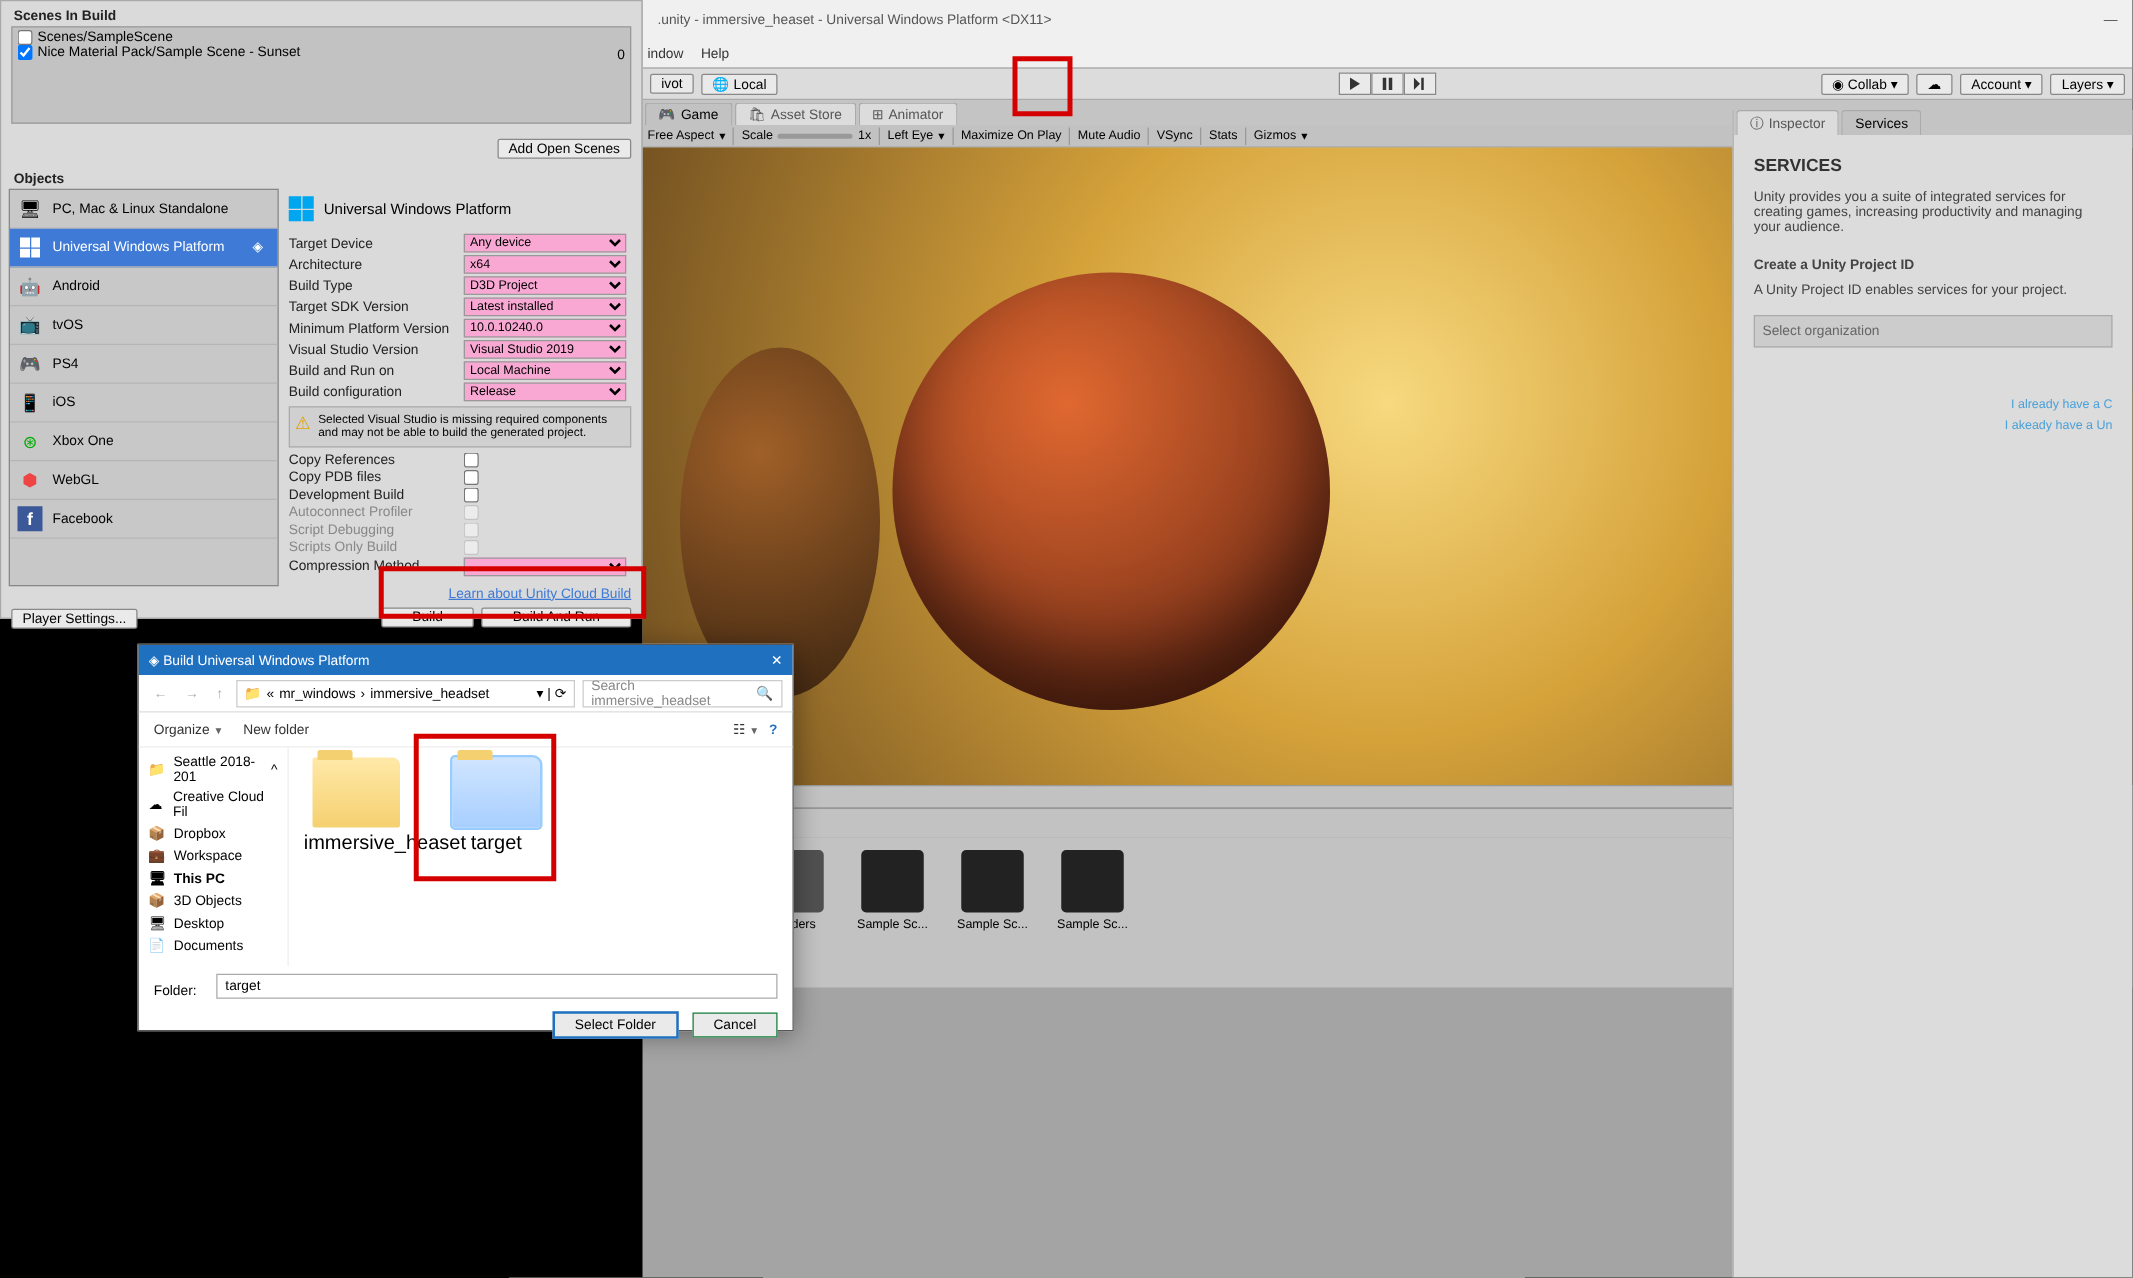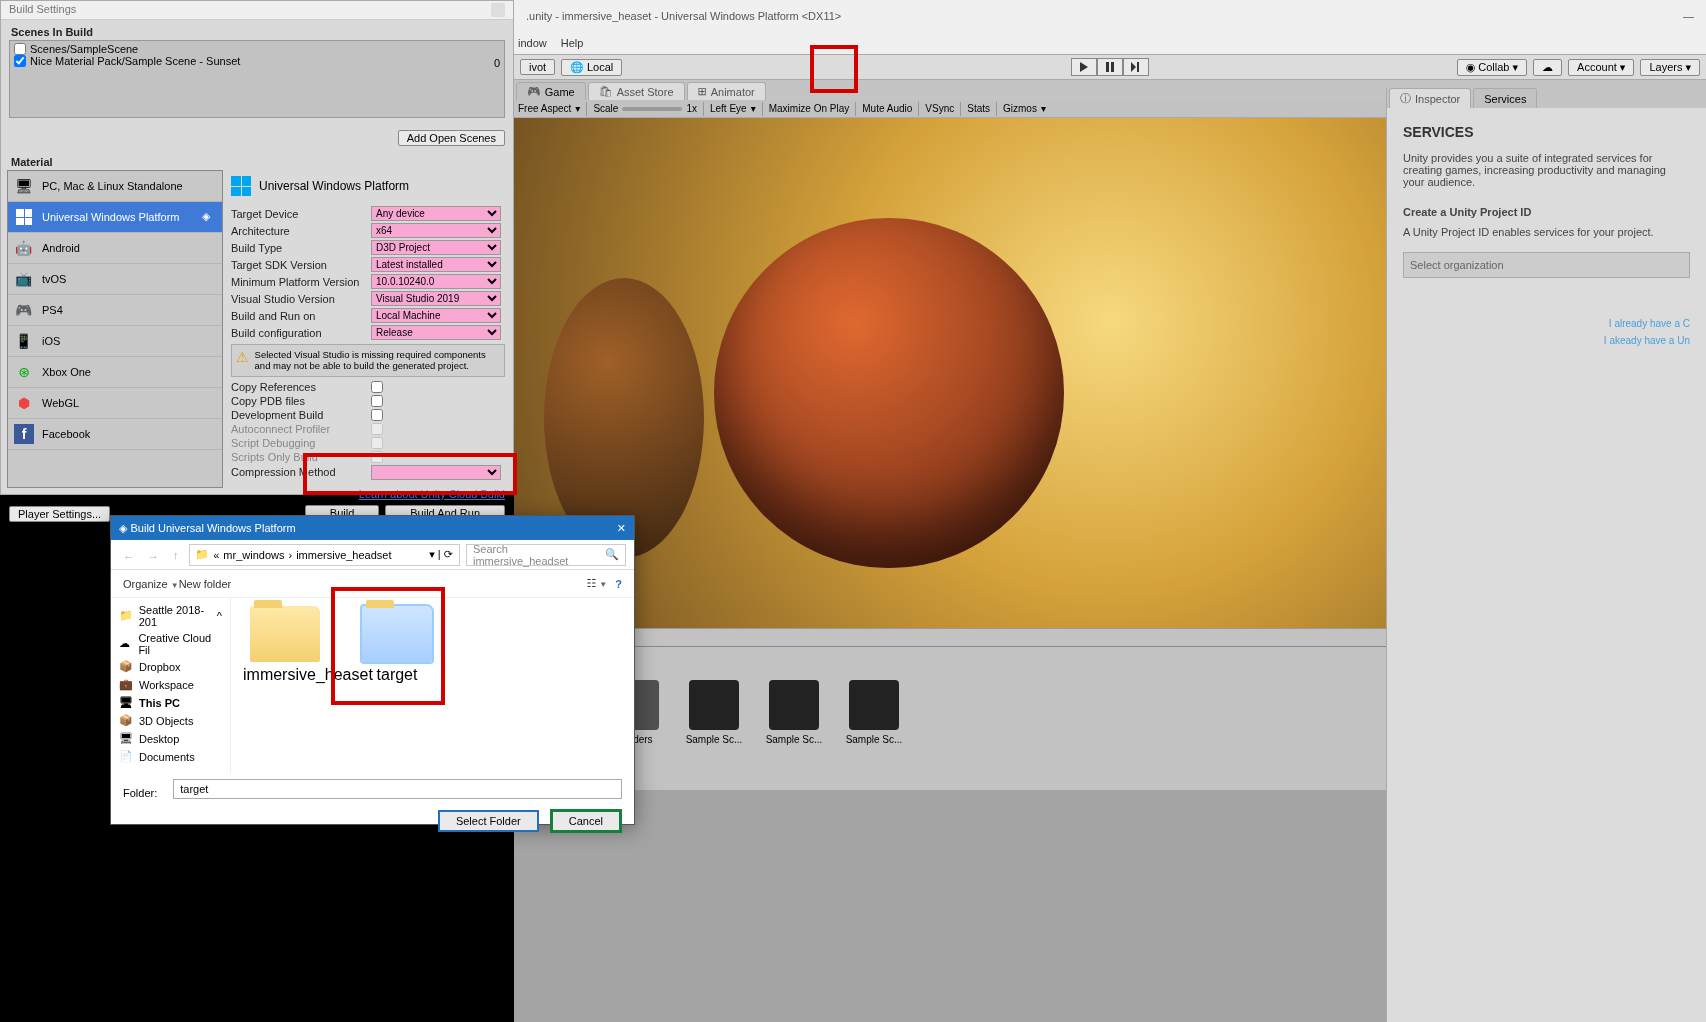--- a/index.html
+++ b/index.html
@@ -77,38 +77,38 @@
 .svc-links a { color:#4aa0d8; display:block; margin-bottom:6px; }
 
 
 .folder-dlg { position:absolute; left:110px; top:515px; width:525px; height:310px; background:#fff; border:1px solid #555; box-shadow:0 4px 20px rgba(0,0,0,0.4); }
 .fd-title { background:#2070c0; color:#fff; height:24px; display:flex; align-items:center; padding:0 8px; font-size:11px; justify-content:space-between; }
 .fd-title .close { cursor:pointer; }
 .fd-nav { height:30px; display:flex; align-items:center; padding:0 8px; gap:6px; font-size:11px; border-bottom:1px solid #ddd; }
 .fd-nav .arrow { color:#aaa; padding:0 4px; cursor:pointer; }
 .fd-crumbs { flex:1; border:1px solid #ccc; height:22px; display:flex; align-items:center; padding:0 6px; gap:4px; font-size:11px; }
 .fd-search { width:160px; height:22px; border:1px solid #ccc; padding:0 6px; font-size:11px; color:#888; display:flex; align-items:center; justify-content:space-between; }
-.fd-toolbar { height:28px; display:flex; align-items:center; padding:0 12px; font-size:11px; color:#333; border-bottom:1px solid #eee; }
+.fd-toolbar { height:28px; display:flex; align-items:center; padding:0 12px; gap:16px; font-size:11px; color:#333; border-bottom:1px solid #eee; }
 .fd-toolbar .chev { font-size:8px; color:#666; }
 .fd-right-tb { margin-left:auto; display:flex; gap:8px; align-items:center; }
 .fd-body { display:flex; height:175px; }
 .fd-side { width:120px; border-right:1px solid #eee; font-size:11px; padding:4px 0; overflow:hidden; }
 .fd-side-item { padding:2px 8px; display:flex; align-items:center; gap:6px; cursor:pointer; }
 .fd-side-item.bold { font-weight:600; }
 .fd-icon { width:14px; height:14px; display:inline-block; }
 .fd-main { flex:1; padding:8px 12px; display:flex; gap:28px; align-items:flex-start; }
 .fd-folder { width:84px; text-align:center; font-size:16px; }
 .fd-folder .fld { width:70px; height:56px; margin:0 auto 4px; background: linear-gradient(#ffe9a8,#f5d070); border-radius:2px 6px 2px 2px; position:relative; }
 .fd-folder .fld::before { content:""; position:absolute; top:-6px; left:4px; width:28px; height:8px; background:#f5d070; border-radius:2px 2px 0 0; }
 .fd-folder.sel .fld { outline:2px solid #99ccff; background:linear-gradient(#d0e5ff,#a8cfff); }
 .fd-bottom { padding:6px 12px; font-size:11px; }
 .fd-folder-row { display:flex; align-items:flex-end; gap:16px; margin-bottom:10px; }
 .fd-folder-row input { flex:1; border:1px solid #aaa; padding:3px 6px; font-size:11px; }
 .fd-btns { text-align:right; }
-.fd-btns button { font-size:11px; padding:3px 16px; margin-left:8px; border:3px solid #15803d; background:#eaeaea; cursor:pointer; }
+.fd-btns button { font-size:11px; padding:3px 16px; margin-left:8px; border:1px solid #15803d; background:#eaeaea; cursor:pointer; }
 .fd-btns button.primary { border:2px solid #2070c0; }
 
 .proj-path-bar { background:#c2c2c2; height:18px; border-top:1px solid #999; font-size:10px; padding:0 6px; color:#555; display:flex; align-items:center; }
 </style>
 </head>
 <body>
 
 <div class="unity-main">
   <div class="unity-titlebar">
     <span>.unity - immersive_heaset - Universal Windows Platform &lt;DX11&gt;</span>
@@ -213,40 +213,36 @@
         <div class="svc-links">
           <a>I already have a C</a>
           <a>I akeady have a Un</a>
         </div>
       </div>
     </div>
   </div>
 </div>
 
 <div class="build-settings">
-  <div class="bs-title">
-    <span>Build Settings</span>
-    <span class="close"></span>
-  </div>
   <div class="bs-section-label">Scenes In Build</div>
   <div class="bs-scenes">
     <div class="bs-scene-row">
       <input type="checkbox" style="">
       <span>Scenes/SampleScene</span>
     </div>
     <div class="bs-scene-row">
       <input type="checkbox" checked="" style="">
       <span>Nice Material Pack/Sample Scene - Sunset</span>
     </div>
     <span class="bs-scene-index">0</span>
   </div>
   <div class="bs-add-scenes">
     <button class="bs-btn">Add Open Scenes</button>
   </div>
-  <div class="bs-section-label">Material</div>
+  <div class="bs-section-label">Objects</div>
   <div class="bs-columns">
     <div class="bs-platforms">
       <div class="bs-plat-row">
           <span class="bs-plat-icon">🖥</span>
           <span>PC, Mac &amp; Linux Standalone</span>
           <span class="bs-plat-unity"></span>
         </div>
       <div class="bs-plat-row selected">
           <span class="bs-plat-icon">
             <span class="win-icon" style="width:16px;height:16px;display:grid;grid-template:1fr 1fr/1fr 1fr;gap:1px;">

